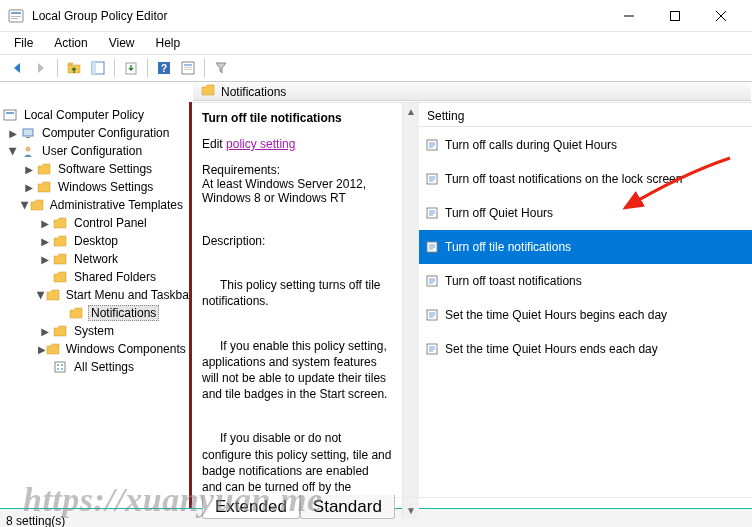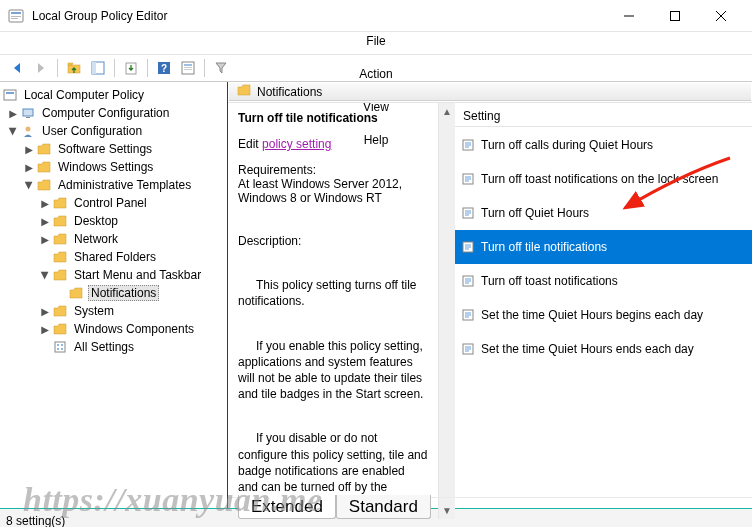--- a/index.html
+++ b/index.html
@@ -4,29 +4,29 @@
 <style>
 * { box-sizing: border-box; margin: 0; padding: 0; font-family: "Segoe UI", Tahoma, sans-serif; }
 body { width: 752px; height: 527px; background: #fff; overflow: hidden; font-size: 12px; position: relative; }
 
 .titlebar { height: 32px; display: flex; align-items: center; padding: 0 8px; border-bottom: 1px solid #e5e5e5; }
 .titlebar .app-icon { width: 16px; height: 16px; margin-right: 8px; }
 .titlebar .title { flex: 1; font-size: 12px; }
 .titlebar .win-btns { display: flex; gap: 0; }
 .titlebar .win-btn { width: 46px; height: 32px; display: flex; align-items: center; justify-content: center; }
 
-.menubar { height: 22px; display: flex; align-items: center; padding: 0 6px; gap: 15px; flex-direction: column; }
+.menubar { height: 22px; display: flex; align-items: center; padding: 0 6px; gap: 5px; }
 .menubar .menu-item { padding: 2px 8px; font-size: 12px; }
 
 .toolbar { height: 28px; display: flex; align-items: center; padding: 0 6px; gap: 2px; border-top: 1px solid #e5e5e5; border-bottom: 1px solid #ccc; }
 .toolbar .tb-btn { width: 22px; height: 22px; display: flex; align-items: center; justify-content: center; }
 .toolbar .sep { width: 1px; height: 18px; background: #ccc; margin: 0 3px; }
 
 .content { display: flex; height: 426px; }
-.tree-pane { width: 228px; border-right: 1px solid #7f1d1d; padding: 4px 0; overflow: hidden; }
+.tree-pane { width: 192px; border-right: 3px solid #7f1d1d; padding: 4px 0; overflow: hidden; margin-top: 20px; }
 .tree-row { display: flex; align-items: center; height: 18px; padding-right: 4px; white-space: nowrap; cursor: default; }
 .tree-row .chev { width: 14px; display: inline-flex; justify-content: center; color: #555; font-size: 10px; }
 .tree-row .ficon { width: 16px; height: 16px; margin-right: 4px; display: inline-flex; align-items: center; justify-content: center; }
 .tree-row.sel .label-wrap { background: #e5e5e5; border: 1px dotted #888; padding: 0 2px; }
 .label-wrap { padding: 0 2px; }
 
 .right-pane { flex: 1; display: flex; flex-direction: column; }
 .right-header { height: 24px; background: linear-gradient(#fafafa,#eaeaea); border-bottom: 1px solid #d0d0d0; display: flex; align-items: center; padding: 0 8px; gap: 6px; margin: 1px; }
 .right-header .htext { font-size: 12px; }
 

